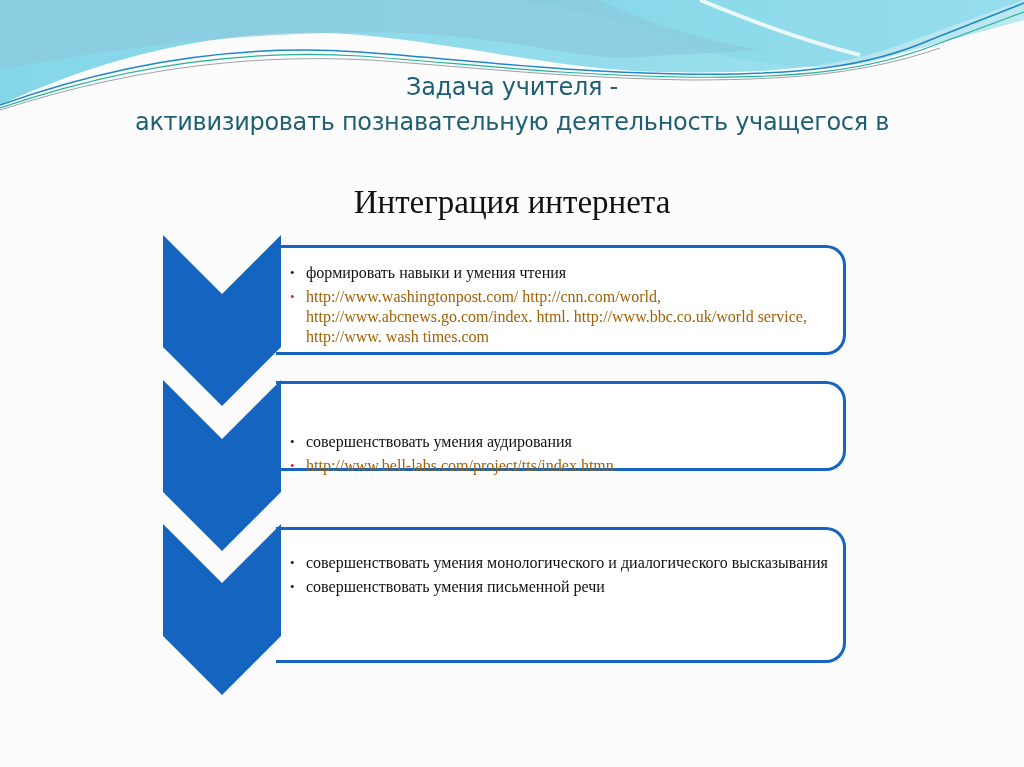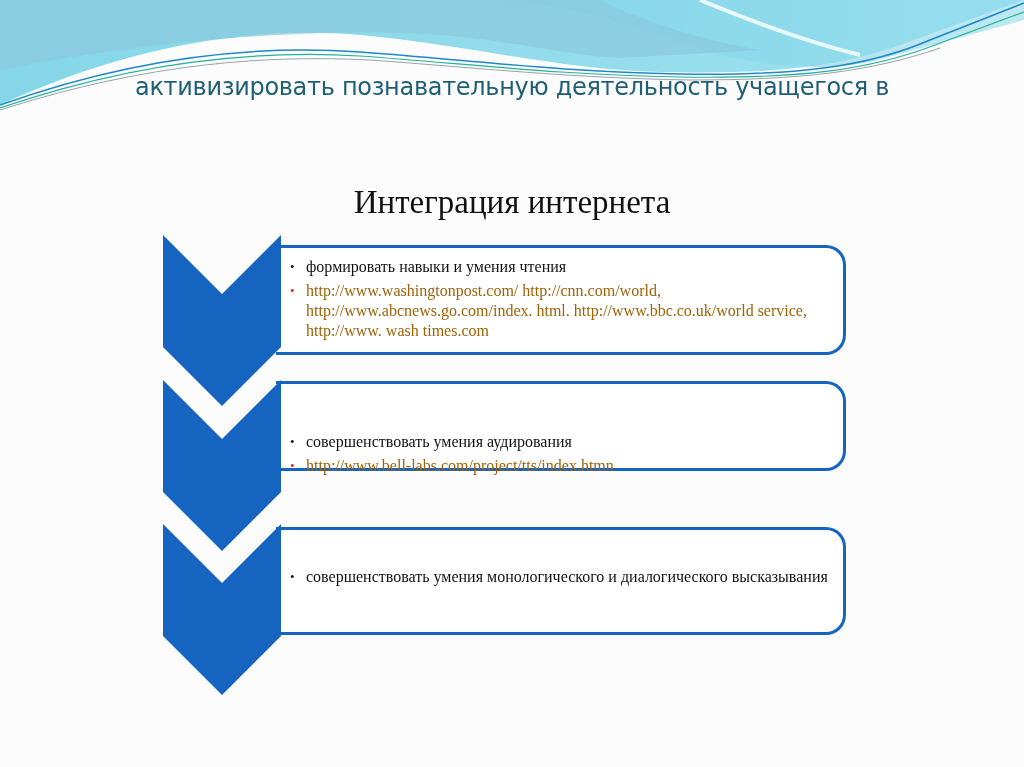--- a/index.html
+++ b/index.html
@@ -58,42 +58,44 @@
   <path d="M0,0 L470,0 C560,0 620,20 700,50 C780,70 830,70 870,62 L1024,20 L1024,0 Z" fill="url(#g1)" opacity="0.9"></path>
   <path d="M0,0 L0,105 C120,50 240,25 360,35 C470,45 560,70 660,72 C760,74 830,70 900,45 L1024,0 Z" fill="url(#g2)" opacity="0.85"></path>
   <path d="M0,0 L0,70 C150,40 300,30 400,33 C500,36 560,55 620,58 L760,50 C700,40 640,20 600,0 Z" fill="#8cc9dd" opacity="0.7"></path>
   <path d="M0,105 C140,55 260,45 360,52 C470,60 560,72 680,74 C800,76 870,66 930,40 L1024,3" fill="none" stroke="#1e88c8" stroke-width="1.5"></path>
   <path d="M0,108 C140,60 260,50 360,56 C470,64 560,75 680,77 C800,79 870,70 935,45 L1024,12" fill="none" stroke="#22b39a" stroke-width="1.2"></path>
   <path d="M0,110 C150,62 270,55 370,60 C480,68 570,78 690,80 C800,80 870,72 940,48" fill="none" stroke="#9aa3a8" stroke-width="1"></path>
   <path d="M700,0 C760,25 820,45 860,55" fill="none" stroke="#ffffff" stroke-width="4" opacity="0.8"></path>
 </svg>
 
 <div class="title-block">
+  <span class="title-line">Задача учителя -</span>
   <span class="title-line">активизировать познавательную деятельность учащегося в</span>
 </div>
 
 <div class="subtitle">Интеграция интернета</div>
 
-<div class="box" style="top:245px; height:110px; padding-top:9px;">
+<div class="box" style="top:245px; height:110px; padding-top:15px;">
   <ul>
     <li>формировать навыки и умения чтения</li>
     <li class="link">http://www.washingtonpost.com/ http://cnn.com/world, http://www.abcnews.go.com/index. html. http://www.bbc.co.uk/world service, http://www. wash times.com</li>
   </ul>
 </div>
 
 <div class="box" style="top:381px; height:90px; padding-top:48px;">
   <ul>
     <li>совершенствовать умения аудирования</li>
     <li class="link">http://www.bell-labs.com/project/tts/index.htmn</li>
   </ul>
 </div>
 
-<div class="box" style="top:527px; height:108px; padding-top:37px;">
+<div class="box" style="top:527px; height:136px; padding-top:23px;">
   <ul>
     <li>совершенствовать умения монологического и диалогического высказывания</li>
+    <li>совершенствовать умения письменной речи</li>
   </ul>
 </div>
 
 <svg class="chevrons" viewBox="0 0 1024 767">
   <polygon points="163,235 222,294 281,235 281,347 222,406 163,347" fill="#1565c0"></polygon>
   <polygon points="163,380 222,439 281,380 281,492 222,551 163,492" fill="#1565c0"></polygon>
   <polygon points="163,524 222,583 281,524 281,636 222,695 163,636" fill="#1565c0"></polygon>
 </svg>
 
 </body></html>

